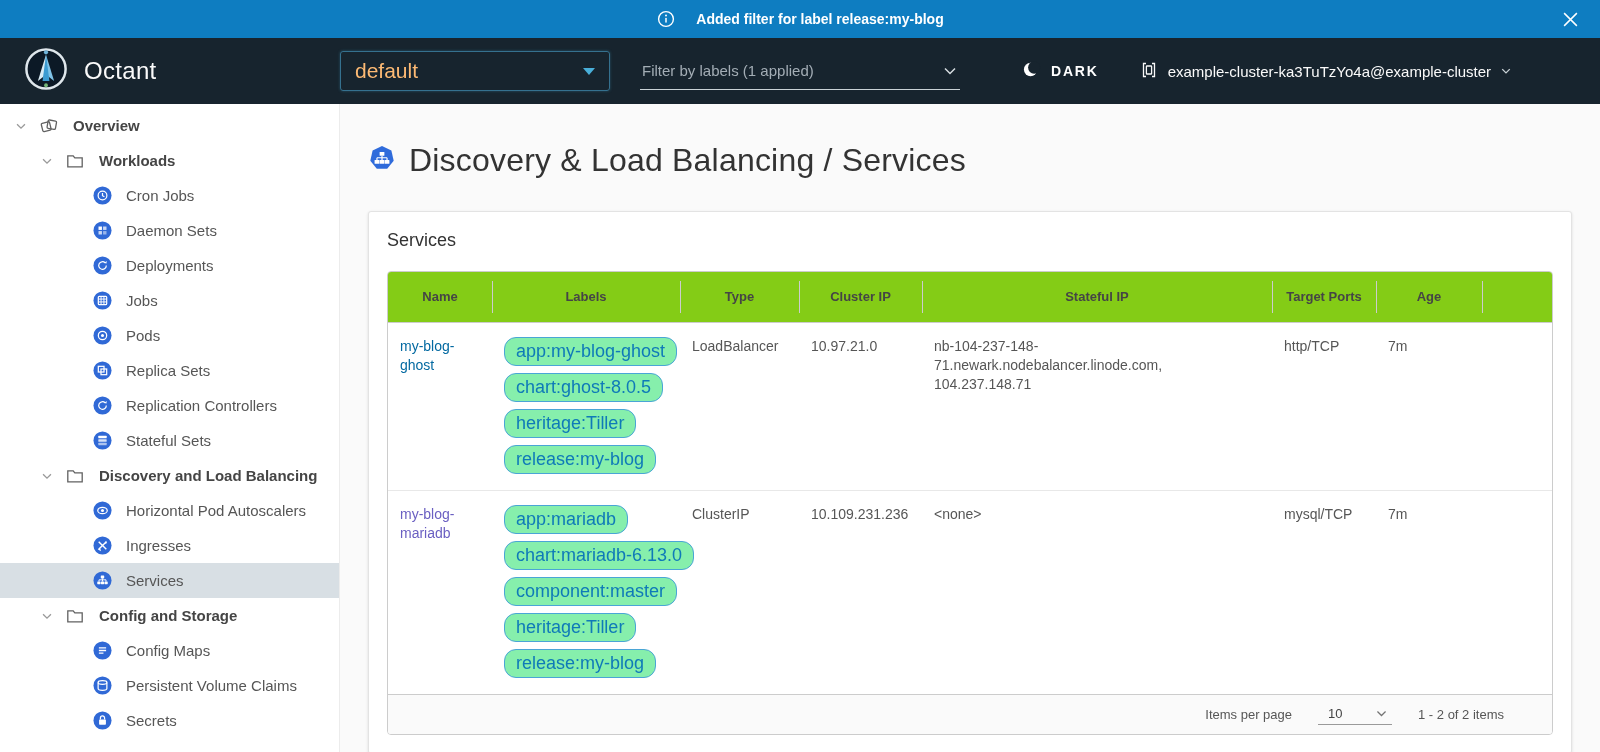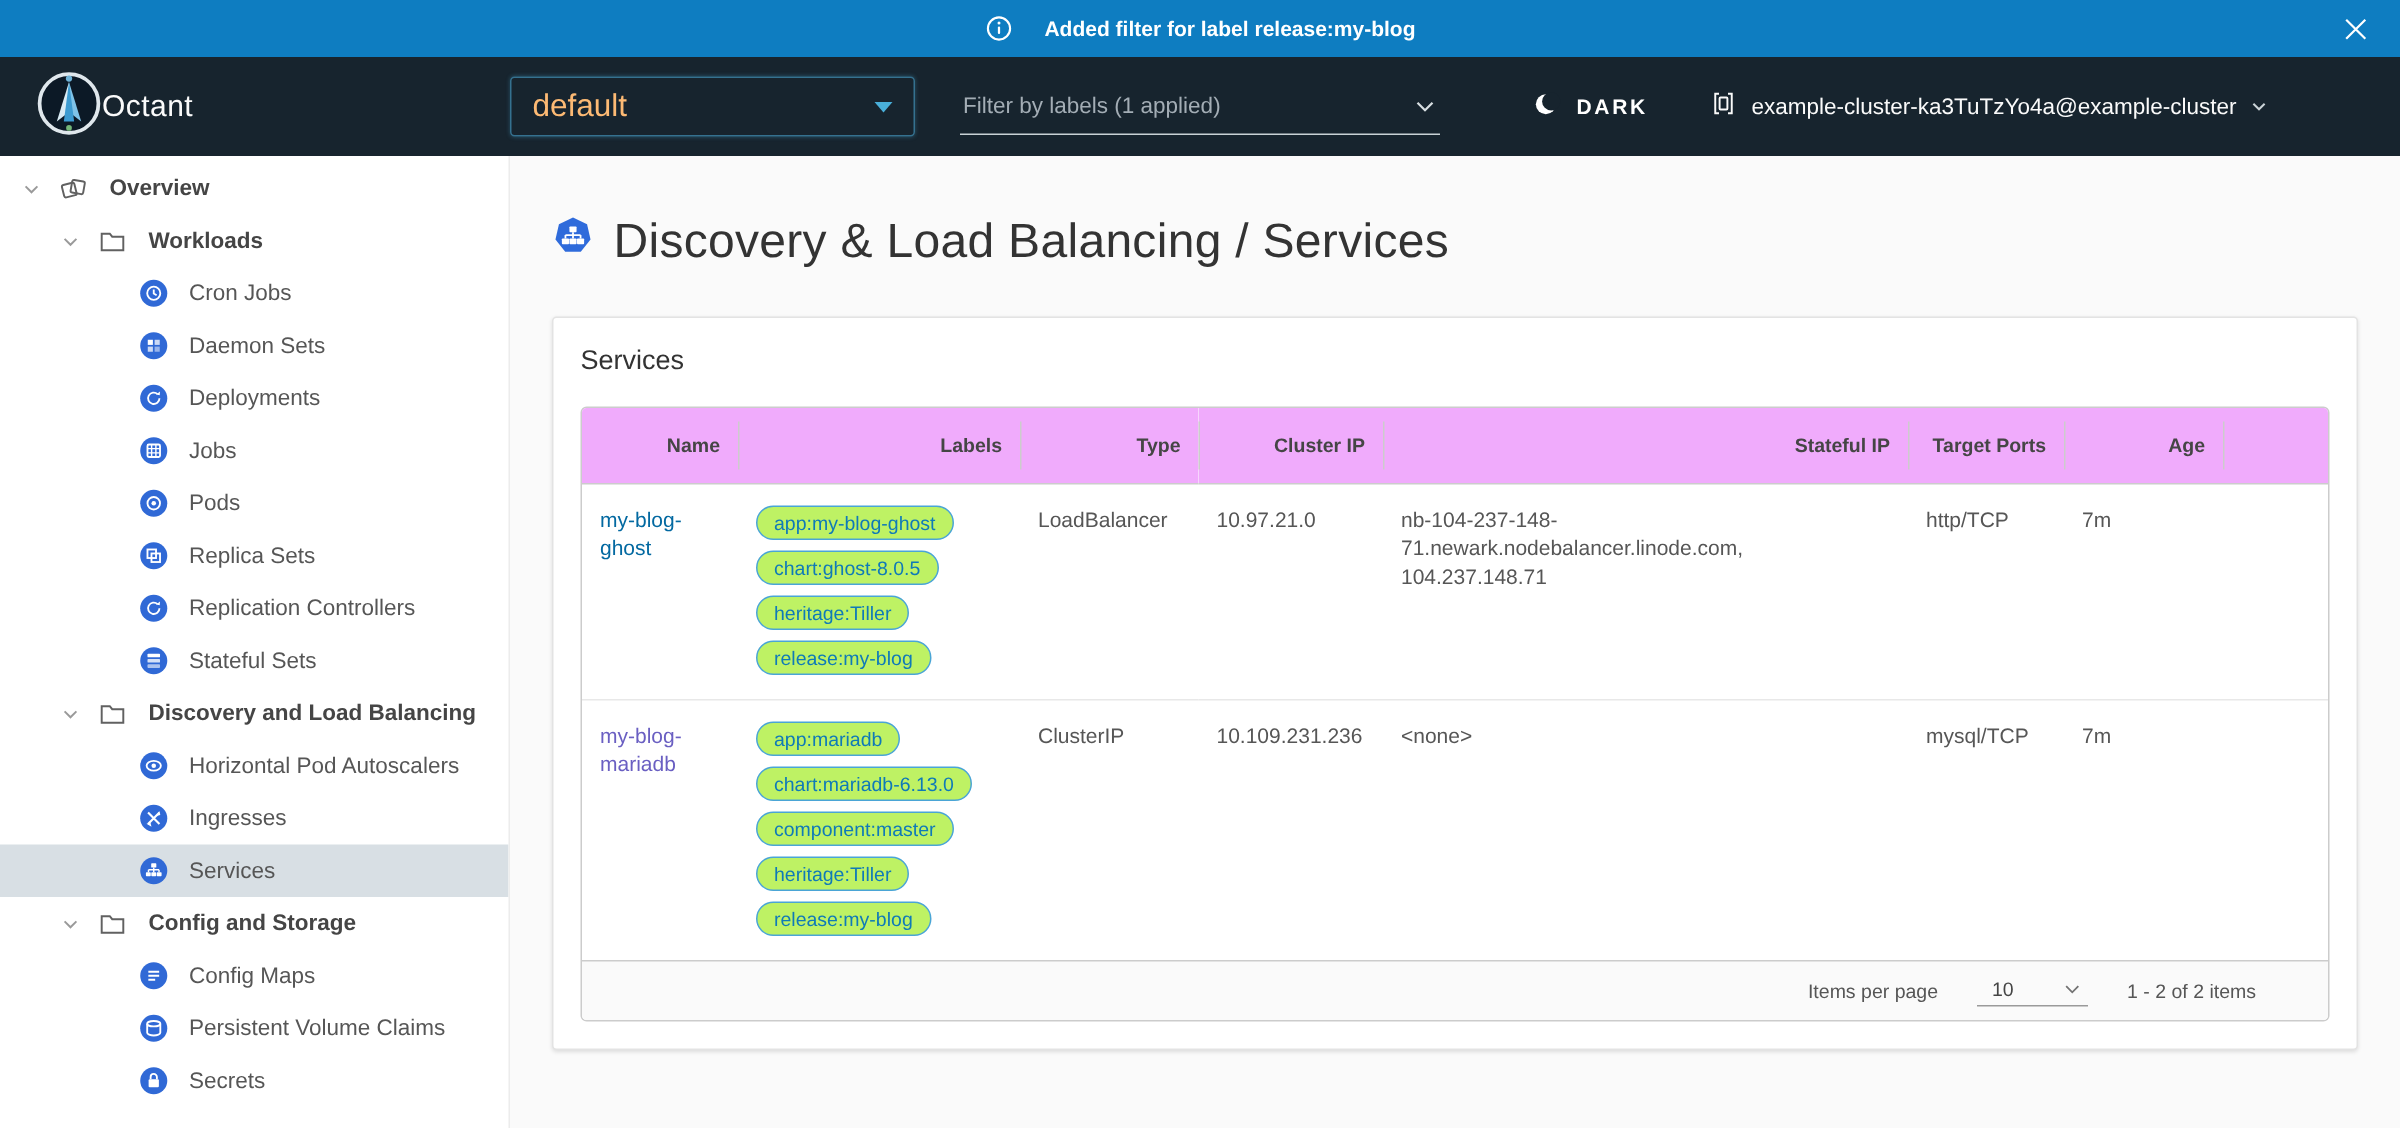--- a/index.html
+++ b/index.html
@@ -17,21 +17,21 @@
   .alert-bar .msg-wrap { display:flex; align-items:center; gap:20px; }
   .alert-close {
     position:absolute; right:20px; top:50%; transform:translateY(-50%);
     width:20px; height:20px; cursor:pointer; display:flex; align-items:center; justify-content:center;
   }
   
   .app-header {
     height:66px; background:#17242e; display:flex; align-items:center;
   }
   .logo-block { display:flex; align-items:center; margin-left:24px; width:316px; }
-  .app-title { color:#fafafa; font-size:20px; margin-left:0; letter-spacing:.3px; }
+  .app-title { color:#fafafa; font-size:24px; margin-left:16px; letter-spacing:.3px; }
   .ns-select {
     width:270px; height:40px; border:1px solid #35718f; border-radius:3px;
     display:flex; align-items:center; justify-content:space-between;
     padding:0 14px; color:#fdba74; font-size:21px; cursor:pointer;
     box-shadow:0 0 3px rgba(73,175,217,.35);
   }
   .ns-caret { width:0; height:0; border-left:6px solid transparent; border-right:6px solid transparent; border-top:7px solid #49afd9; }
   .filter-select {
     margin-left:30px; width:320px; height:38px; border-bottom:1px solid #c9d2d6;
     display:flex; align-items:center; justify-content:space-between;
@@ -58,34 +58,34 @@
   .page-title { font-size:32px; font-weight:300; color:#333; letter-spacing:.2px; }
   .card {
     margin-top:32px; width:1204px; background:#fff; border:1px solid #e3e3e3;
     border-radius:3px; box-shadow:0 1px 3px rgba(0,0,0,.12);
     padding:18px 18px 18px 18px;
   }
   .card-title { font-size:18px; font-weight:400; color:#333; margin-bottom:20px; }
   .dg { border:1px solid #ccc; border-radius:4px; overflow:hidden; }
   table { width:100%; border-collapse:collapse; table-layout:fixed; }
   thead th {
-    background:#f0abfc; height:50px; text-align:right; vertical-align:middle;
+    background:#84cc16; height:50px; text-align:center; vertical-align:middle;
     font-size:13px; font-weight:600; color:#454545; padding:8px 12px;
     border-bottom:1px solid #ccc; position:relative; line-height:15px;
   }
   thead th:not(:first-child)::before {
     content:""; position:absolute; left:0; top:9px; bottom:9px; width:1px; background:#ccc;
   }
   tbody td { vertical-align:top; padding:14px 12px 16px 12px; font-size:14px; color:#565656; background:#fff; line-height:19px; }
   tbody tr + tr td { border-top:1px solid #e8e8e8; }
   a.res-link { color:#0369a1; text-decoration:none; cursor:pointer; }
   a.res-link.visited { color:#6a5fc2; }
   .pills { display:flex; flex-direction:column; align-items:flex-start; gap:7px; }
   .pill {
-    border:1px solid #4aa5d6; color:#0f7ab8; background:#bef264; font-size:13px;
+    border:1px solid #4aa5d6; color:#0f7ab8; background:#86efac; font-size:18px;
     border-radius:12px; padding:3px 11px; cursor:pointer; white-space:nowrap;
     font-family:"Liberation Sans", sans-serif;
   }
   .dg-footer {
     background:#fafafa; border-top:1px solid #ccc; height:40px;
     display:flex; align-items:center; justify-content:flex-end; gap:26px;
     padding-right:48px; font-size:13px; color:#565656;
   }
   .pp-select {
     display:flex; align-items:center; justify-content:space-between;

